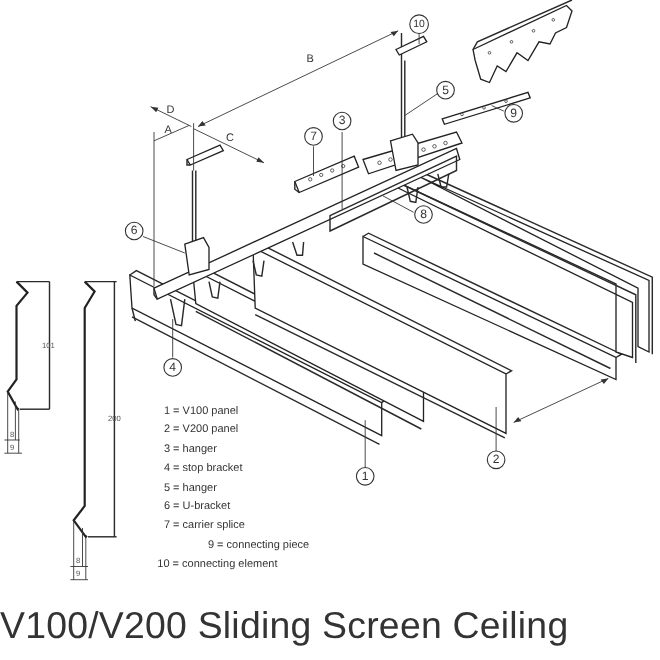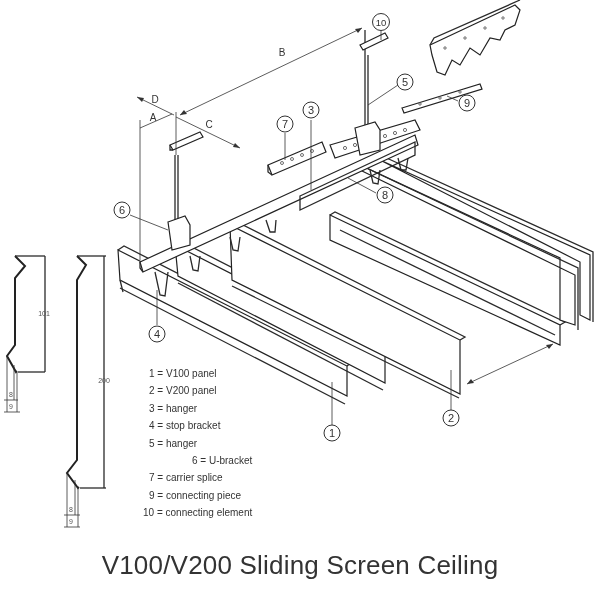--- a/index.html
+++ b/index.html
@@ -9,21 +9,21 @@
   .thin { stroke: #333; fill: none; stroke-width: 0.8; }
   .heavy { stroke: #222; fill: none; stroke-width: 2; }
   .panel-face { fill: #ffffff; stroke: #222; stroke-width: 1.2; }
   .callout-circle { fill: #fff; stroke: #333; stroke-width: 1; }
   .callout-text { font-family: "Liberation Sans", sans-serif; font-size: 11px; fill: #333; text-anchor: middle; dominant-baseline: central; }
   .dim-text { font-family: "Liberation Sans", sans-serif; font-size: 10px; fill: #333; text-anchor: middle; }
   .dim-small { font-family: "Liberation Sans", sans-serif; font-size: 7px; fill: #555; text-anchor: middle; }
   .hole { fill: #fff; stroke: #333; stroke-width: 0.7; }
   #legend { position: absolute; left: 143px; top: 365px; font-size: 10px; line-height: 17.4px; color: #333; }
   #legend .row { white-space: nowrap; }
-  #caption { position: absolute; left: 0; width: 600px; top: 550px; text-align: center; font-size: 26px; color: #333; letter-spacing: 0.2px; }
+  #caption { position: absolute; left: 0; width: 600px; top: 550px; font-size: 34px; color: #333; letter-spacing: 0.2px; }
 </style>
 </head>
 <body>
 
 <svg id="diagram" viewBox="0 0 600 600" xmlns="http://www.w3.org/2000/svg">
 
   <g>
     <path class="heavy" d="M15,256 L25,266 L15,278 L15,345 L7,356 L16,372 L17,371"></path>
     <line class="ln" x1="15" y1="256" x2="45" y2="256"></line>
     <line class="ln" x1="45" y1="256" x2="45" y2="372"></line>
@@ -231,19 +231,19 @@
     </g>
   </g>
 </svg>
 
 <div id="legend">
     <div class="row" style="padding-left: 6px;"><span>1</span><span style="white-space: pre;"> = </span><span>V100 panel</span></div>
     <div class="row" style="padding-left: 6px;"><span>2</span><span style="white-space: pre;"> = </span><span>V200 panel</span></div>
     <div class="row" style="padding-left: 6px;"><span>3</span><span style="white-space: pre;"> = </span><span>hanger</span></div>
     <div class="row" style="padding-left: 6px;"><span>4</span><span style="white-space: pre;"> = </span><span>stop bracket</span></div>
     <div class="row" style="padding-left: 6px;"><span>5</span><span style="white-space: pre;"> = </span><span>hanger</span></div>
-    <div class="row" style="padding-left: 6px; text-align: right;"><span>6</span><span style="white-space: pre;"> = </span><span>U-bracket</span></div>
+    <div class="row" style="padding-left: 6px;"><span>6</span><span style="white-space: pre;"> = </span><span>U-bracket</span></div>
     <div class="row" style="padding-left: 6px;"><span>7</span><span style="white-space: pre;"> = </span><span>carrier splice</span></div>
-    <div class="row" style="padding-left: 6px;"><span>9</span><span style="white-space: pre;"> = </span><span>connecting piece</span></div>
+    <div class="row" style="padding-left: 6px; margin-left: 40px;"><span>9</span><span style="white-space: pre;"> = </span><span>connecting piece</span></div>
     <div class="row"><span>10</span><span style="white-space: pre;"> = </span><span>connecting element</span></div>
   </div>
 
 <div id="caption">V100/V200 Sliding Screen Ceiling</div>
 
 </body></html>

